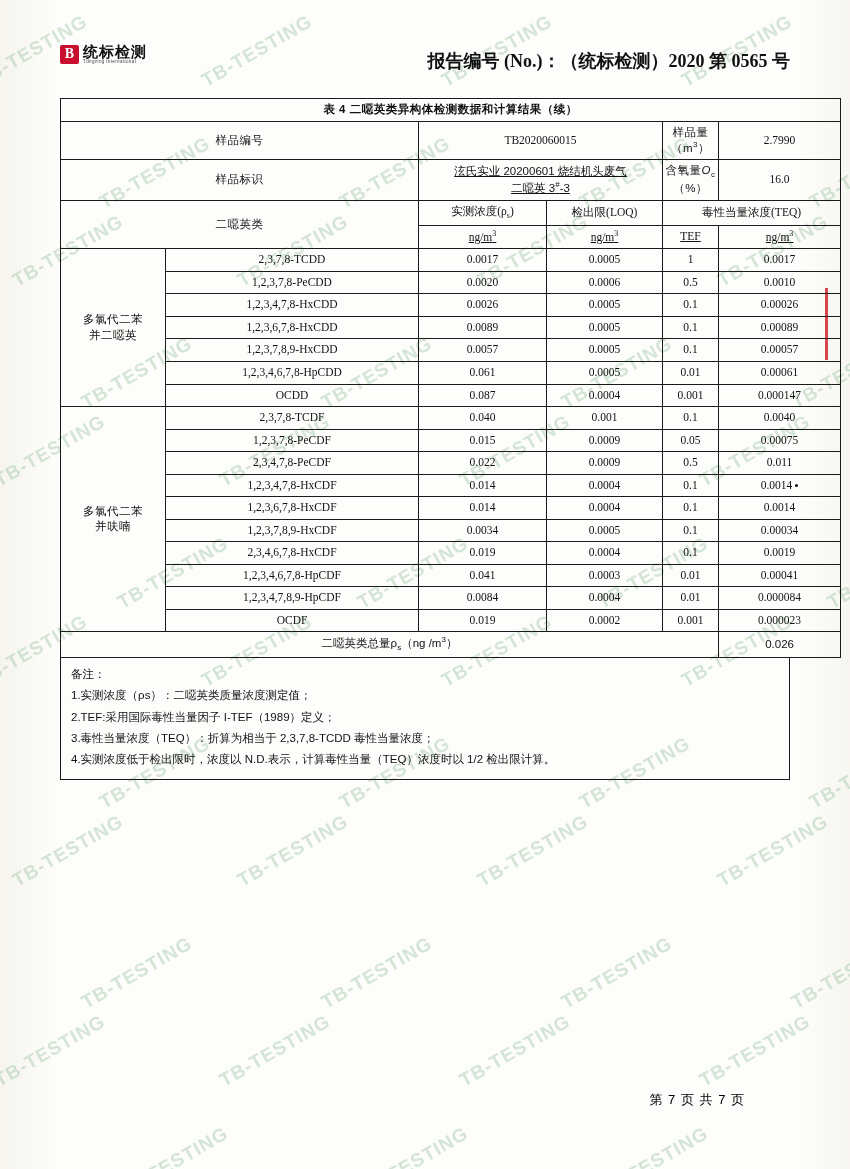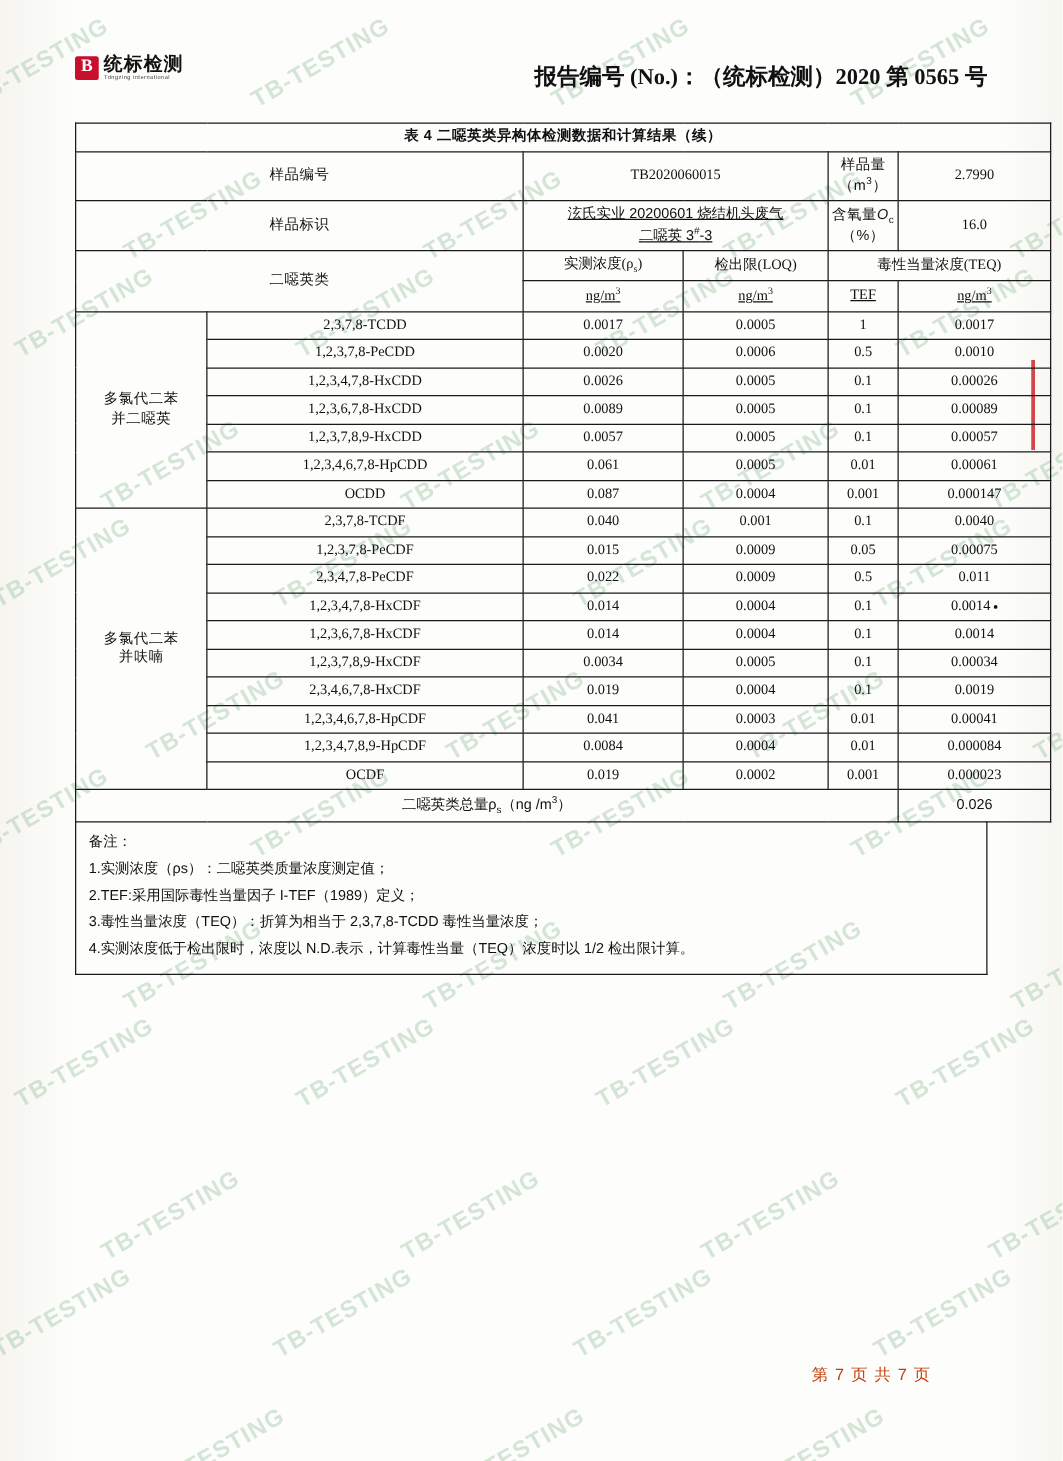--- a/index.html
+++ b/index.html
@@ -148,21 +148,21 @@
     font-weight:bold;
     font-size:13px;
     letter-spacing:.5px;
   }
   .footer {
     position:absolute;
     right:105px; bottom:60px;
     font-family:"Liberation Sans", sans-serif;
     font-size:13px;
     letter-spacing:1px;
-    color:#c2410c;
+    color:#000000;
   }
   .redline {
     position:absolute;
     right:22px; top:288px;
     width:3px; height:72px;
     background:#d0242e;
     opacity:.85;
   }
   .dot {
     display:inline-block;

